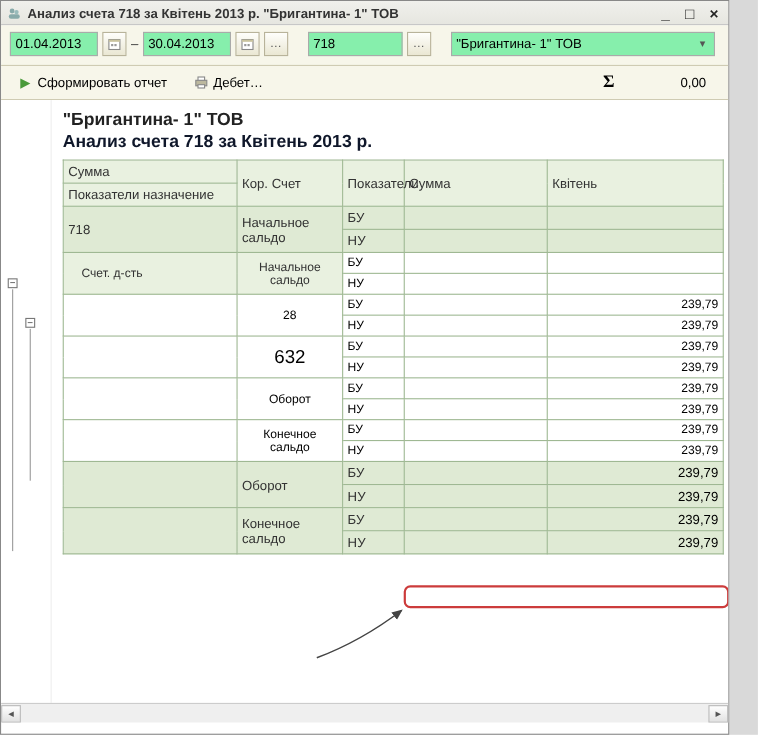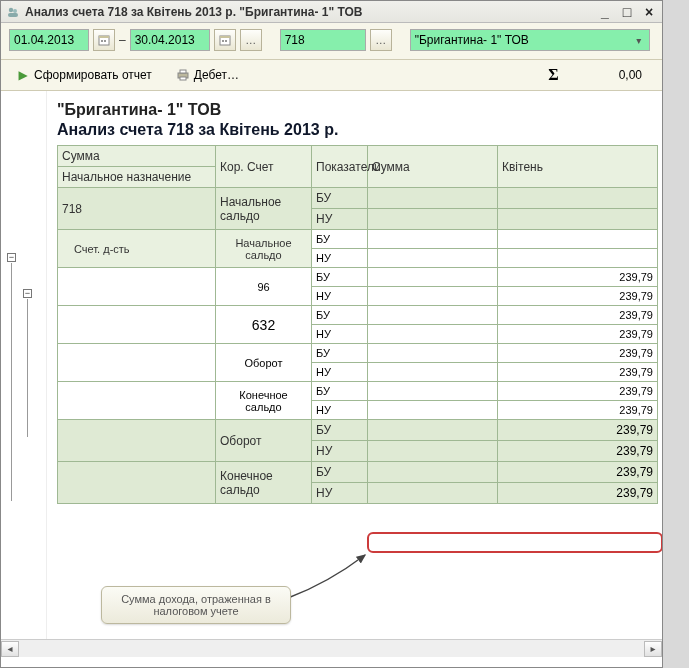--- a/index.html
+++ b/index.html
@@ -154,21 +154,21 @@
 
         <tbody>
             <tr class="grp">
           <th>Сумма</th>
           <th rowspan="2" class="mid">Кор. Счет</th>
           <th rowspan="2" class="mid">Показатели</th>
           <th rowspan="2" class="mid">Сумма</th>
           <th rowspan="2" class="mid">Квітень</th>
         </tr>
         <tr class="grp">
-          <th>Начальное назначение</th>
+          <th>Показатели назначение</th>
         </tr>
 
         <tr class="dark">
           <th rowspan="2" class="mid">718</th>
           <th rowspan="2" class="mid">Начальное сальдо</th>
           <th>БУ</th>
           <td></td>
           <td class="num"></td>
         </tr>
         <tr class="dark">
@@ -185,33 +185,33 @@
           <td class="num"></td>
         </tr>
         <tr class="grp">
           <td style="font-size:11px;">НУ</td>
           <td></td>
           <td class="num"></td>
         </tr>
 
         <tr>
           <td rowspan="2"></td>
-          <td rowspan="2" class="mid" style="font-size:11px;text-align:center;">96</td>
-          <td style="font-size:11px;">БУ</td>
-          <td></td>
-          <td class="num" style="font-size:11px;">239,79</td>
-        </tr>
-        <tr>
-          <td style="font-size:11px;">НУ</td>
-          <td></td>
-          <td class="num" style="font-size:11px;">239,79</td>
-        </tr>
-        <tr>
-          <td rowspan="2"></td>
-          <td rowspan="2" class="mid" style="font-size:14px;text-align:center;">632</td>
+          <td rowspan="2" class="mid" style="font-size:11px;text-align:center;">28</td>
+          <td style="font-size:11px;">БУ</td>
+          <td></td>
+          <td class="num" style="font-size:11px;">239,79</td>
+        </tr>
+        <tr>
+          <td style="font-size:11px;">НУ</td>
+          <td></td>
+          <td class="num" style="font-size:11px;">239,79</td>
+        </tr>
+        <tr>
+          <td rowspan="2"></td>
+          <td rowspan="2" class="mid" style="font-size:17px;text-align:center;">632</td>
           <td style="font-size:11px;">БУ</td>
           <td></td>
           <td class="num" style="font-size:11px;">239,79</td>
         </tr>
         <tr>
           <td style="font-size:11px;">НУ</td>
           <td></td>
           <td class="num" style="font-size:11px;">239,79</td>
         </tr>
         <tr>
@@ -271,23 +271,20 @@
 
     <svg class="arrow" style="left:282px; top:462px;" width="100" height="50">
       <defs>
           <marker id="ah" markerWidth="8" markerHeight="8" refX="6" refY="3" orient="auto">
             <path d="M0,0 L7,3 L0,6 Z" fill="#444"></path>
           </marker>
         </defs>
       <path d="M5,45 Q 45,30 82,2" stroke="#444" stroke-width="1.4" fill="none" marker-end="url(#ah)"></path>
     </svg>
 
-    <div class="callout" style="left:100px; top:495px; width:190px;">
-      <span>Сумма дохода, отраженная в налоговом учете</span>
-    </div>
 
     <div class="hscroll">
       <span class="arrbtn">◂</span>
       <span class="track"></span>
       <span class="arrbtn">▸</span>
     </div>
   </div>
 
 </div>
 

